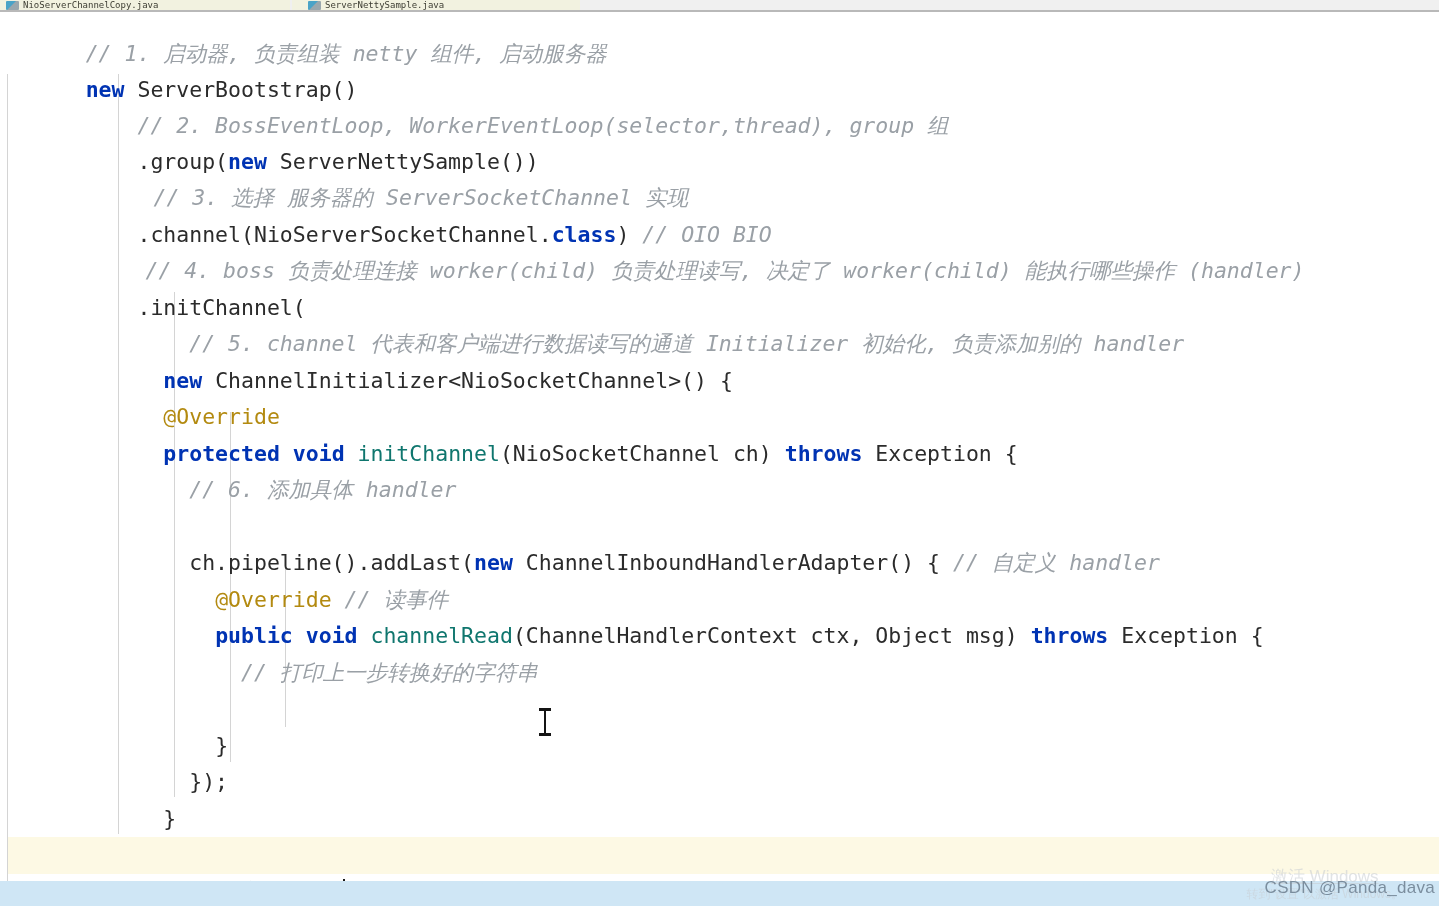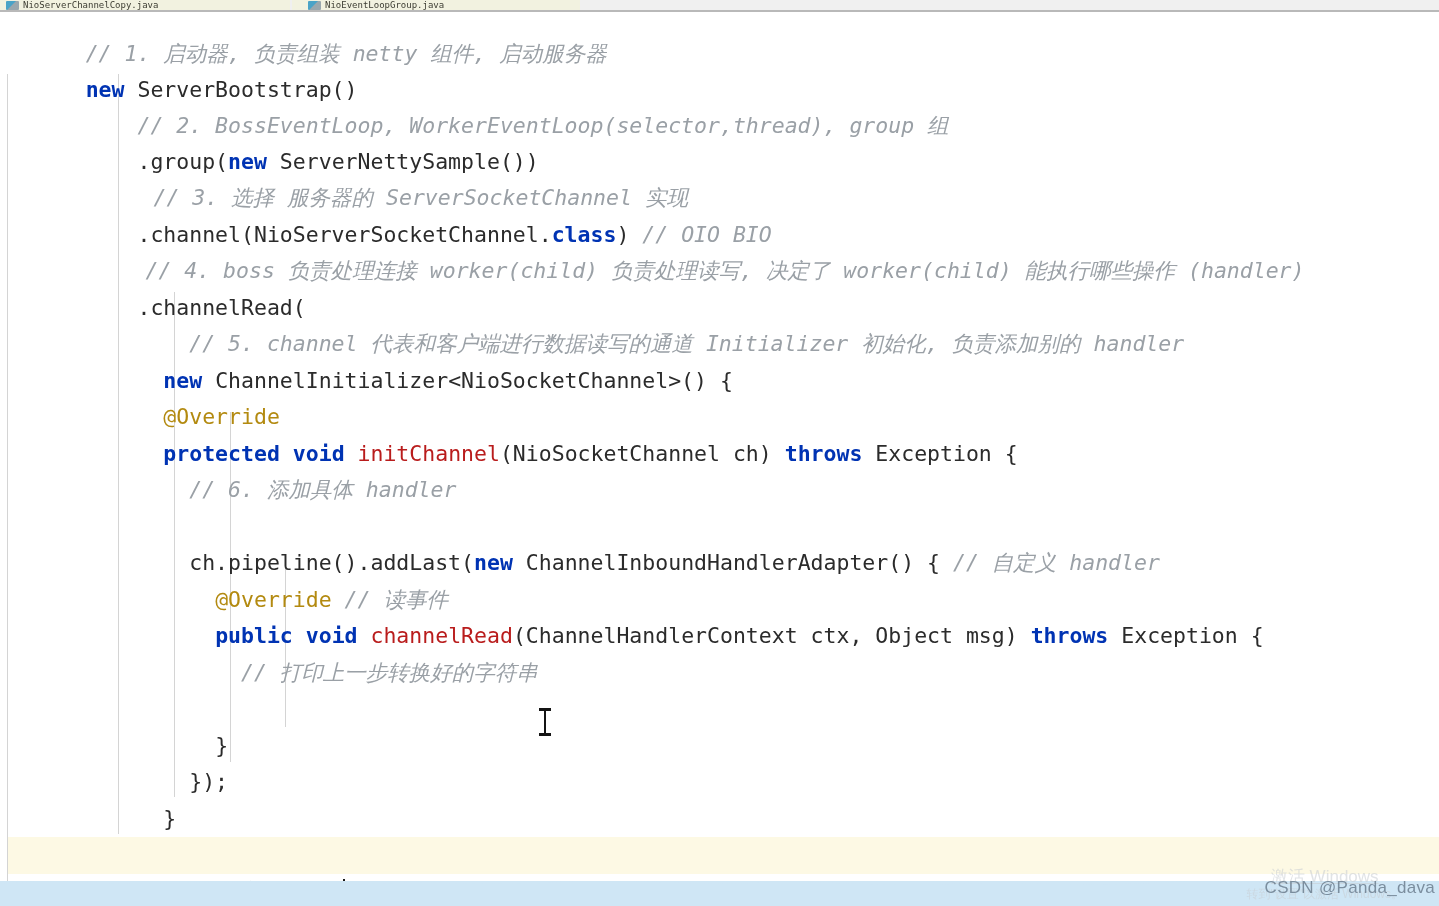--- a/index.html
+++ b/index.html
@@ -102,21 +102,21 @@
   }
   .line.caretline {
     background: #fdf9e4;
   }
 
   
   .kw      { color: #0033b3; font-weight: bold; }
   .plain   { color: #2b2b2b; }
   .cmt     { color: #9aa0a6; font-style: italic; }
   .anno    { color: #b38a10; }
-  .method  { color: #b91c1c; }
+  .method  { color: #0f766e; }
   .statfld { color: #8b3ea8; font-style: italic; }
 
   
   .caret {
     display: inline-block;
     width: 2px;
     height: 25px;
     background: #1a1a1a;
     vertical-align: -5px;
     margin-left: -1px;
@@ -198,21 +198,21 @@
 
 <div class="ide">
 
   <div class="tabstrip">
     <div class="tab t1">
       <span class="tab-ico"></span>
       <span class="tab-label">NioServerChannelCopy.java</span>
     </div>
     <div class="tab t2">
       <span class="tab-ico i2"></span>
-      <span class="tab-label">NioEventLoopGroup.java</span>
+      <span class="tab-label">ServerNettySample.java</span>
     </div>
   </div>
   <div class="tabstrip-border"></div>
 
   <div class="editor">
 
     <div class="guide" style="left:7px;  top:62px;  height:820px;"></div>
     <div class="guide" style="left:118px; top:62px;  height:760px;"></div>
     <div class="guide" style="left:174px; top:280px; height:505px;"></div>
     <div class="guide" style="left:230px; top:400px; height:350px;"></div>
@@ -240,21 +240,21 @@
 
     <div class="line" style="top:168px;">
       <span style="visibility:hidden">    </span><span class="plain">.channel(NioServerSocketChannel.</span><span class="kw">class</span><span class="plain">) </span><span class="cmt">// OIO BIO</span>
     </div>
 
     <div class="line" style="top:204px;padding-left:8px;">
       <span style="visibility:hidden">    </span><span class="cmt">// 4. boss 负责处理连接 worker(child) 负责处理读写, 决定了 worker(child) 能执行哪些操作 (handler)</span>
     </div>
 
     <div class="line" style="top:241px;">
-      <span style="visibility:hidden">    </span><span class="plain">.channelRead(</span>
+      <span style="visibility:hidden">    </span><span class="plain">.initChannel(</span>
     </div>
 
     <div class="line" style="top:277px;">
       <span style="visibility:hidden">        </span><span class="cmt">// 5. channel 代表和客户端进行数据读写的通道 Initializer 初始化, 负责添加别的 handler</span>
     </div>
 
     <div class="line" style="top:314px;">
       <span style="visibility:hidden">      </span><span class="kw">new</span><span class="plain"> ChannelInitializer&lt;NioSocketChannel&gt;() {</span>
     </div>
 

